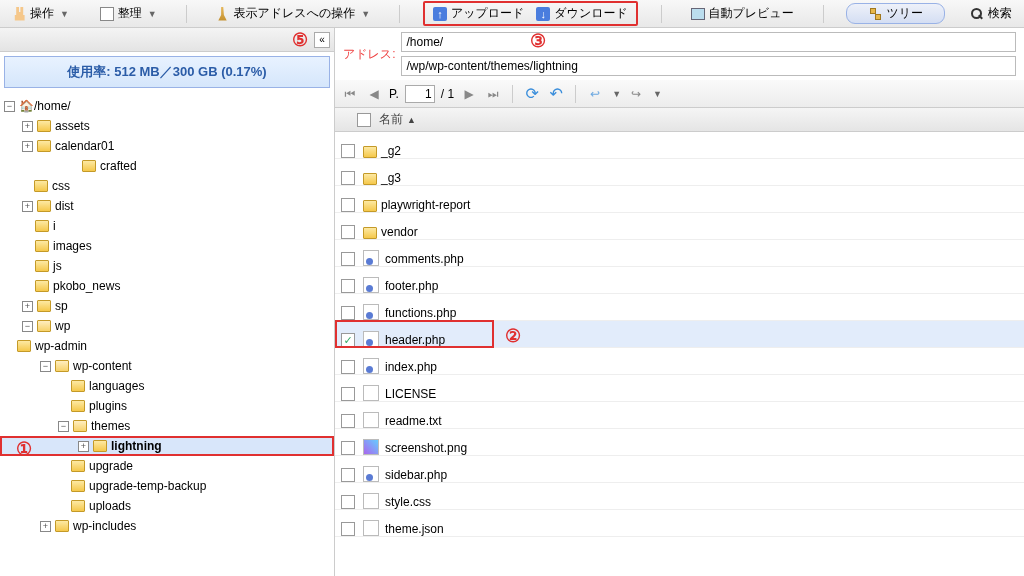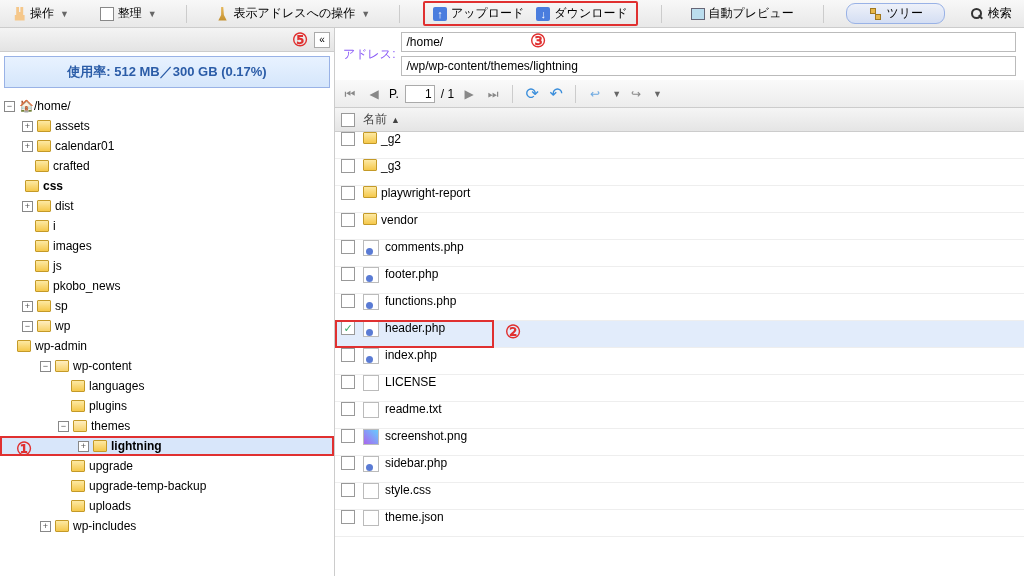--- a/index.html
+++ b/index.html
@@ -24,34 +24,34 @@
 .tree { flex: 1; overflow: auto; padding: 4px 0; }
 .tree-row { display: flex; align-items: center; height: 20px; padding-left: 4px; cursor: pointer; white-space: nowrap; }
 .tree-row.selected { background: #d8e6fa; border: 2px solid #e03030; }
 .exp { width: 11px; height: 11px; border: 1px solid #888; background: #fff; font-size: 9px; line-height: 9px; text-align: center; margin-right: 4px; color: #555; }
 .exp-spacer { width: 13px; display: inline-block; }
 .folder-icon { width: 14px; height: 12px; background: linear-gradient(#fde9a3,#f5c84b); border: 1px solid #c49a28; border-radius: 1px; margin-right: 4px; }
 .folder-open { background: linear-gradient(#ffeec0,#f7d26a); }
 
 .right-pane { flex: 1; display: flex; flex-direction: column; }
 .addr-row { display: flex; align-items: center; padding: 4px 8px; gap: 6px; }
-.addr-row label { color: #8b5cf6; }
+.addr-row label { color: #ef4444; }
 .addr-input { flex: 1; border: 1px solid #bbb; padding: 2px 4px; background: #fff; }
 
 .nav-bar { height: 28px; display: flex; align-items: center; padding: 0 6px; gap: 6px; border-bottom: 1px solid #ccc; background: linear-gradient(#fafafa,#ececec); }
 .page-input { width: 30px; text-align: right; border: 1px solid #aaa; padding: 1px 2px; }
 .nav-ic { width: 18px; height: 18px; display: flex; align-items: center; justify-content: center; color: #888; cursor: pointer; }
 
-.list-header { height: 24px; background: linear-gradient(#f5f5f5,#e5e5e5); border-bottom: 1px solid #ccc; display: flex; align-items: center; padding-left: 6px; }
+.list-header { height: 24px; background: linear-gradient(#f5f5f5,#e5e5e5); border-bottom: 1px solid #ccc; display: flex; align-items: center; padding-left: 22px; }
 .chk { width: 14px; height: 14px; border: 1px solid #999; background: #fff; margin-right: 8px; }
 .list-header span { color: #444; }
 .sort-arrow { font-size: 9px; color: #6a8ed6; margin-left: 4px; }
 
 .file-list { flex: 1; overflow: auto; }
-.file-row { display: flex; align-items: flex-start; height: 27px; padding-left: 6px; border-bottom: 1px solid #eee; cursor: pointer; position: relative; }
+.file-row { display: flex; align-items: flex-end; height: 27px; padding-left: 6px; border-bottom: 1px solid #eee; cursor: pointer; position: relative; }
 .file-row.selected { background: #e2ecfb; }
 .file-row.selected::after { content: ""; position: absolute; left: 0; right: 530px; top: -1px; bottom: -1px; border: 2px solid #e03030; pointer-events: none; }
 .chk.checked::after { content: "✓"; color: #3a6; font-size: 11px; display: block; text-align: center; line-height: 12px; }
 .file-icon { width: 16px; height: 16px; margin-right: 6px; display: inline-flex; align-items: center; justify-content: center; }
 .php-ic { background: #fff; border: 1px solid #bbb; position: relative; }
 .php-ic::after { content: ""; position: absolute; left: 2px; top: 7px; width: 7px; height: 7px; background: #5a7bd4; border-radius: 50%; }
 .txt-ic { background: #fff; border: 1px solid #bbb; }
 .img-ic { background: linear-gradient(45deg,#a6e,#6cf); border: 1px solid #bbb; }
 
 .ic { width: 14px; height: 14px; display: inline-block; }
@@ -134,26 +134,26 @@
           <div class="tree-row" style="padding-left: 22px;">
             <span class="exp">+</span>
             <span class="folder-icon"></span>
             <span style="">assets</span>
           </div>
           <div class="tree-row" style="padding-left: 22px;">
             <span class="exp">+</span>
             <span class="folder-icon"></span>
             <span style="">calendar01</span>
           </div>
-          <div class="tree-row" style="padding-left: 22px;">
+          <div class="tree-row" style="padding-left: 22px; margin-left: 47px;">
             <span class="exp-spacer"></span>
             <span class="folder-icon"></span>
             <span style="">crafted</span>
           </div>
-          <div class="tree-row" style="padding-left: 12px; font-weight: bold;">
+          <div class="tree-row" style="padding-left: 21px;">
             <span class="exp-spacer"></span>
             <span class="folder-icon"></span>
             <span style="">css</span>
           </div>
           <div class="tree-row" style="padding-left: 22px;">
             <span class="exp">+</span>
             <span class="folder-icon"></span>
             <span style="">dist</span>
           </div>
           <div class="tree-row" style="padding-left: 22px;">

